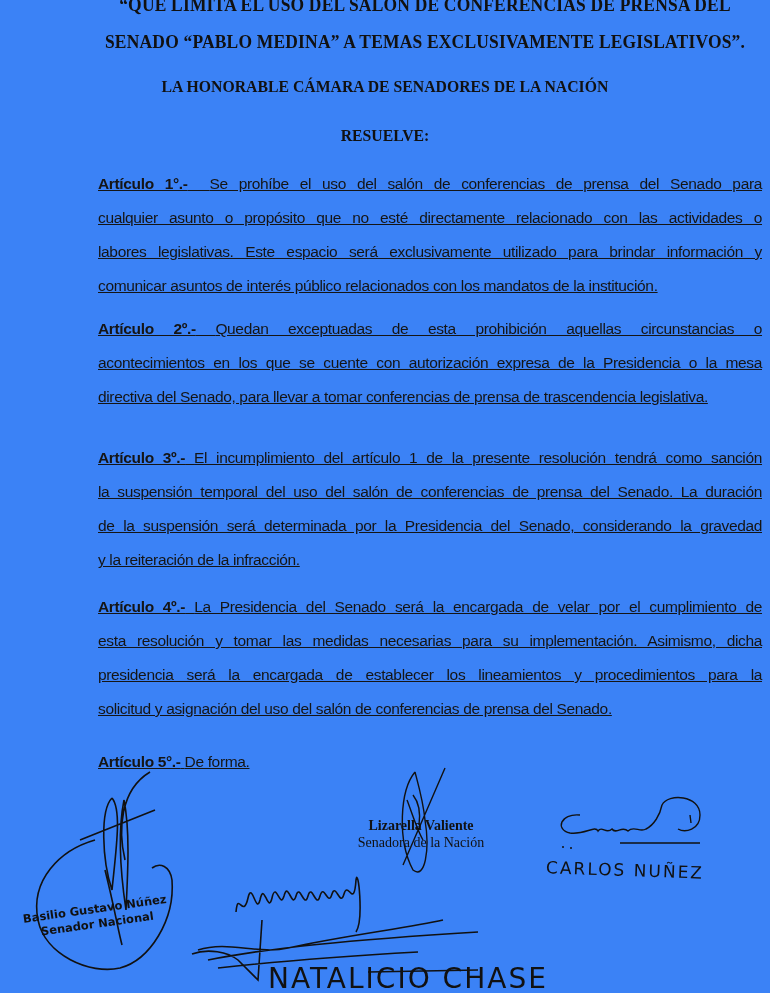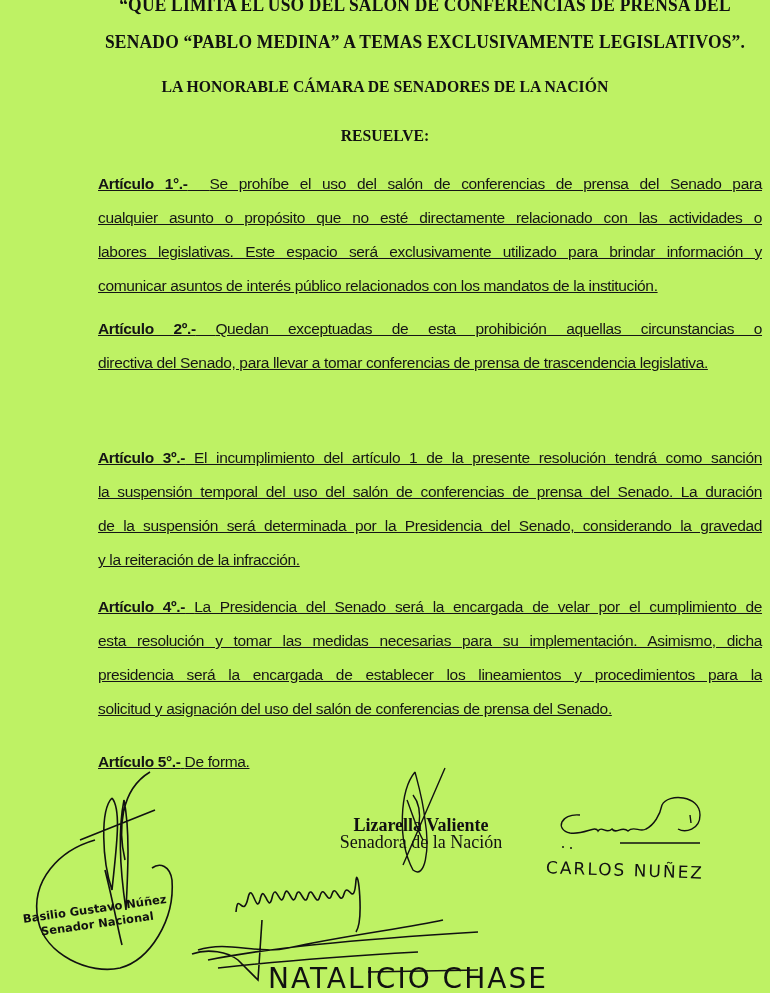--- a/index.html
+++ b/index.html
@@ -12,21 +12,21 @@
       height: 993px;
       overflow: hidden;
       position: relative;
       color: #111;
     }
     .page {
       position: absolute;
       left: 0; top: 0;
       width: 770px;
       height: 993px;
-      background: #bef264;
+      background: #3b82f6;
     }
     .title-line {
       position: absolute;
       left: 0;
       width: 770px;
       text-align: center;
       font-family: "Liberation Serif", "DejaVu Serif", serif;
       font-weight: bold;
       font-size: 19px;
       letter-spacing: 0.2px;
@@ -92,21 +92,21 @@
     .sig-block {
       position: absolute;
       font-family: "Liberation Serif", serif;
       color: #111;
       text-align: center;
       white-space: nowrap;
     }
     .sig-lizarella {
       left: 336px; top: 817px;
       width: 170px;
-      font-size: 18px;
+      font-size: 14px;
       line-height: 17px;
     }
     .sig-lizarella .nm { font-weight: bold; }
     .sig-basilio {
       left: 22px; top: 912px;
       width: 180px;
       font-family: "DejaVu Sans", sans-serif;
       font-weight: bold;
       font-size: 11.5px;
       line-height: 15px;
@@ -152,20 +152,21 @@
 
   <div class="article" id="art1">
     <span class="art-line"><span class="art-label">Artículo 1°.-</span>&nbsp;&nbsp;<span>Se prohíbe el uso del salón de conferencias de prensa del Senado para</span></span>
     <span class="art-line">cualquier asunto o propósito que no esté directamente relacionado con las actividades o</span>
     <span class="art-line">labores legislativas. Este espacio será exclusivamente utilizado para brindar información y</span>
     <span class="art-line last">comunicar asuntos de interés público relacionados con los mandatos de la institución.</span>
   </div>
 
   <div class="article" id="art2">
     <span class="art-line"><span class="art-label">Artículo 2º.-</span> <span>Quedan exceptuadas de esta prohibición aquellas circunstancias o</span></span>
+    <span class="art-line">acontecimientos en los que se cuente con autorización expresa de la Presidencia o la mesa</span>
     <span class="art-line last">directiva del Senado, para llevar a tomar conferencias de prensa de trascendencia legislativa.</span>
   </div>
 
   <div class="article" id="art3">
     <span class="art-line"><span class="art-label">Artículo 3º.-</span> <span>El incumplimiento del artículo 1 de la presente resolución tendrá como sanción</span></span>
     <span class="art-line">la suspensión temporal del uso del salón de conferencias de prensa del Senado. La duración</span>
     <span class="art-line">de la suspensión será determinada por la Presidencia del Senado, considerando la gravedad</span>
     <span class="art-line last">y la reiteración de la infracción.</span>
   </div>
 

